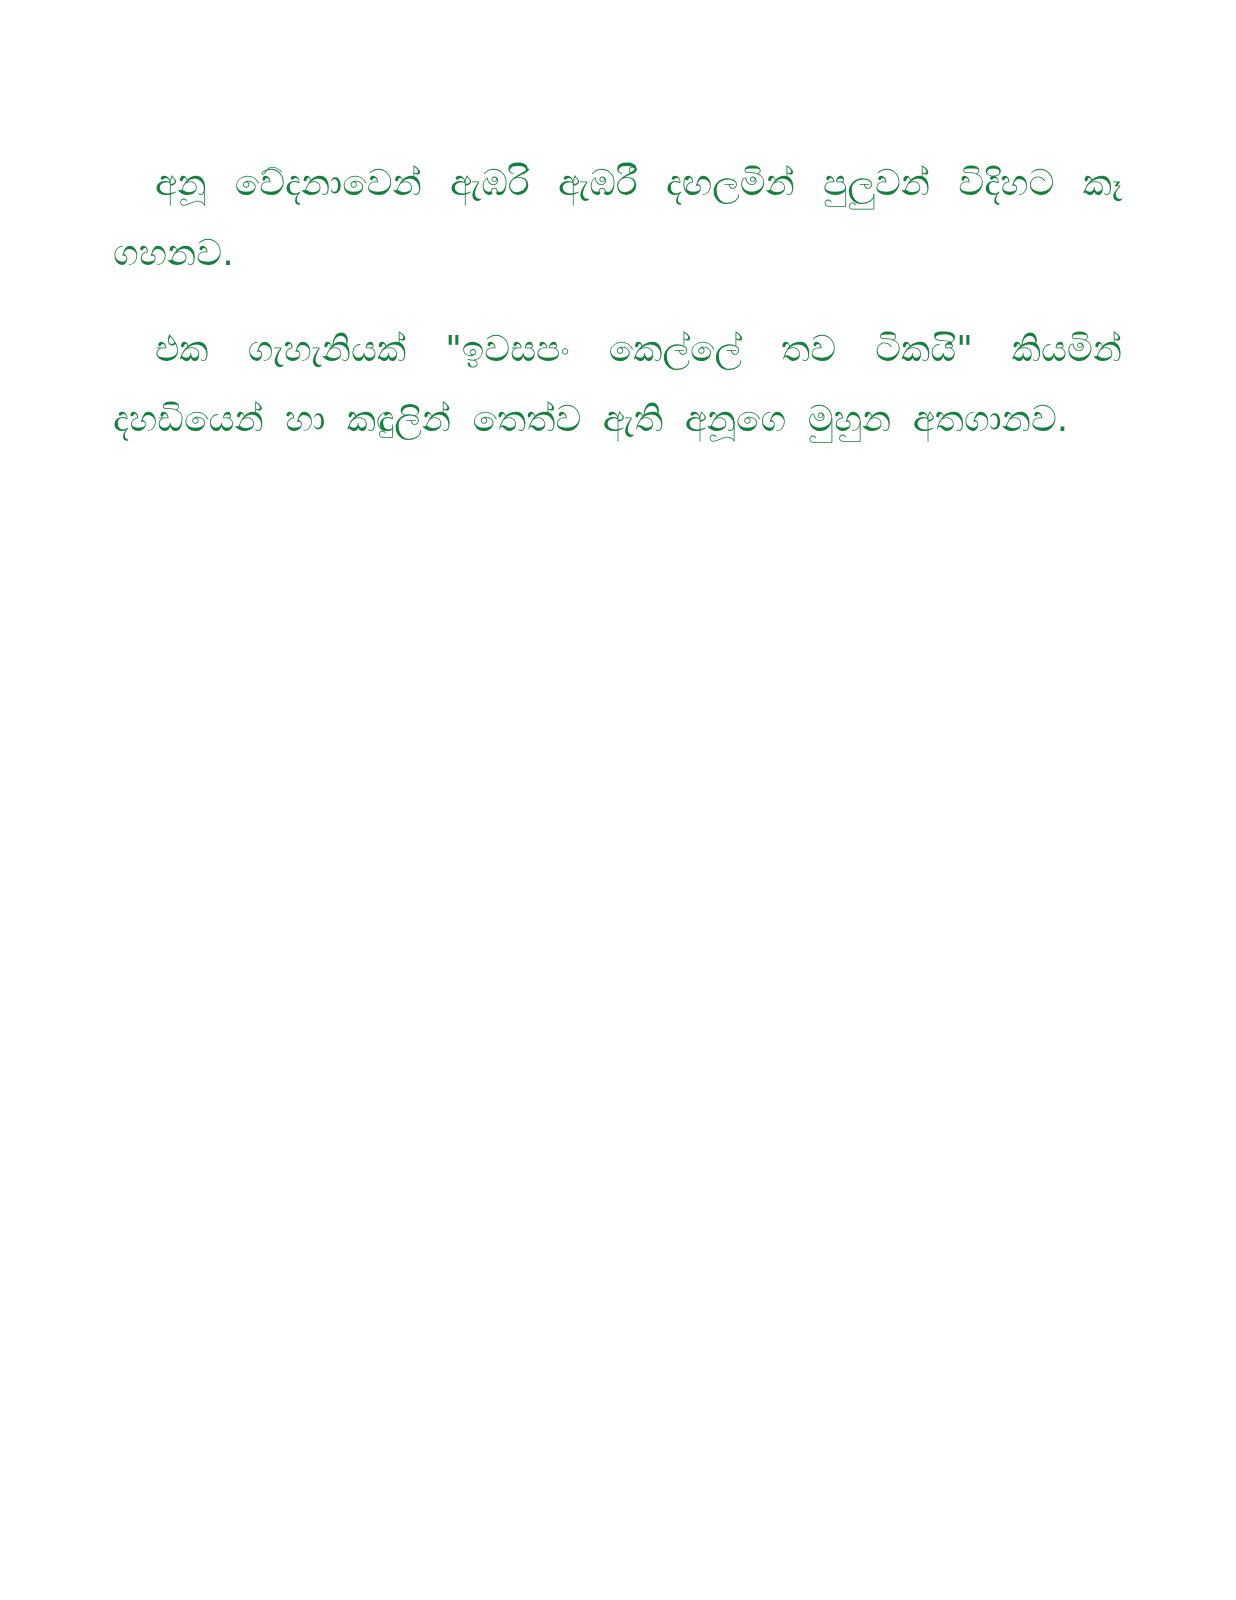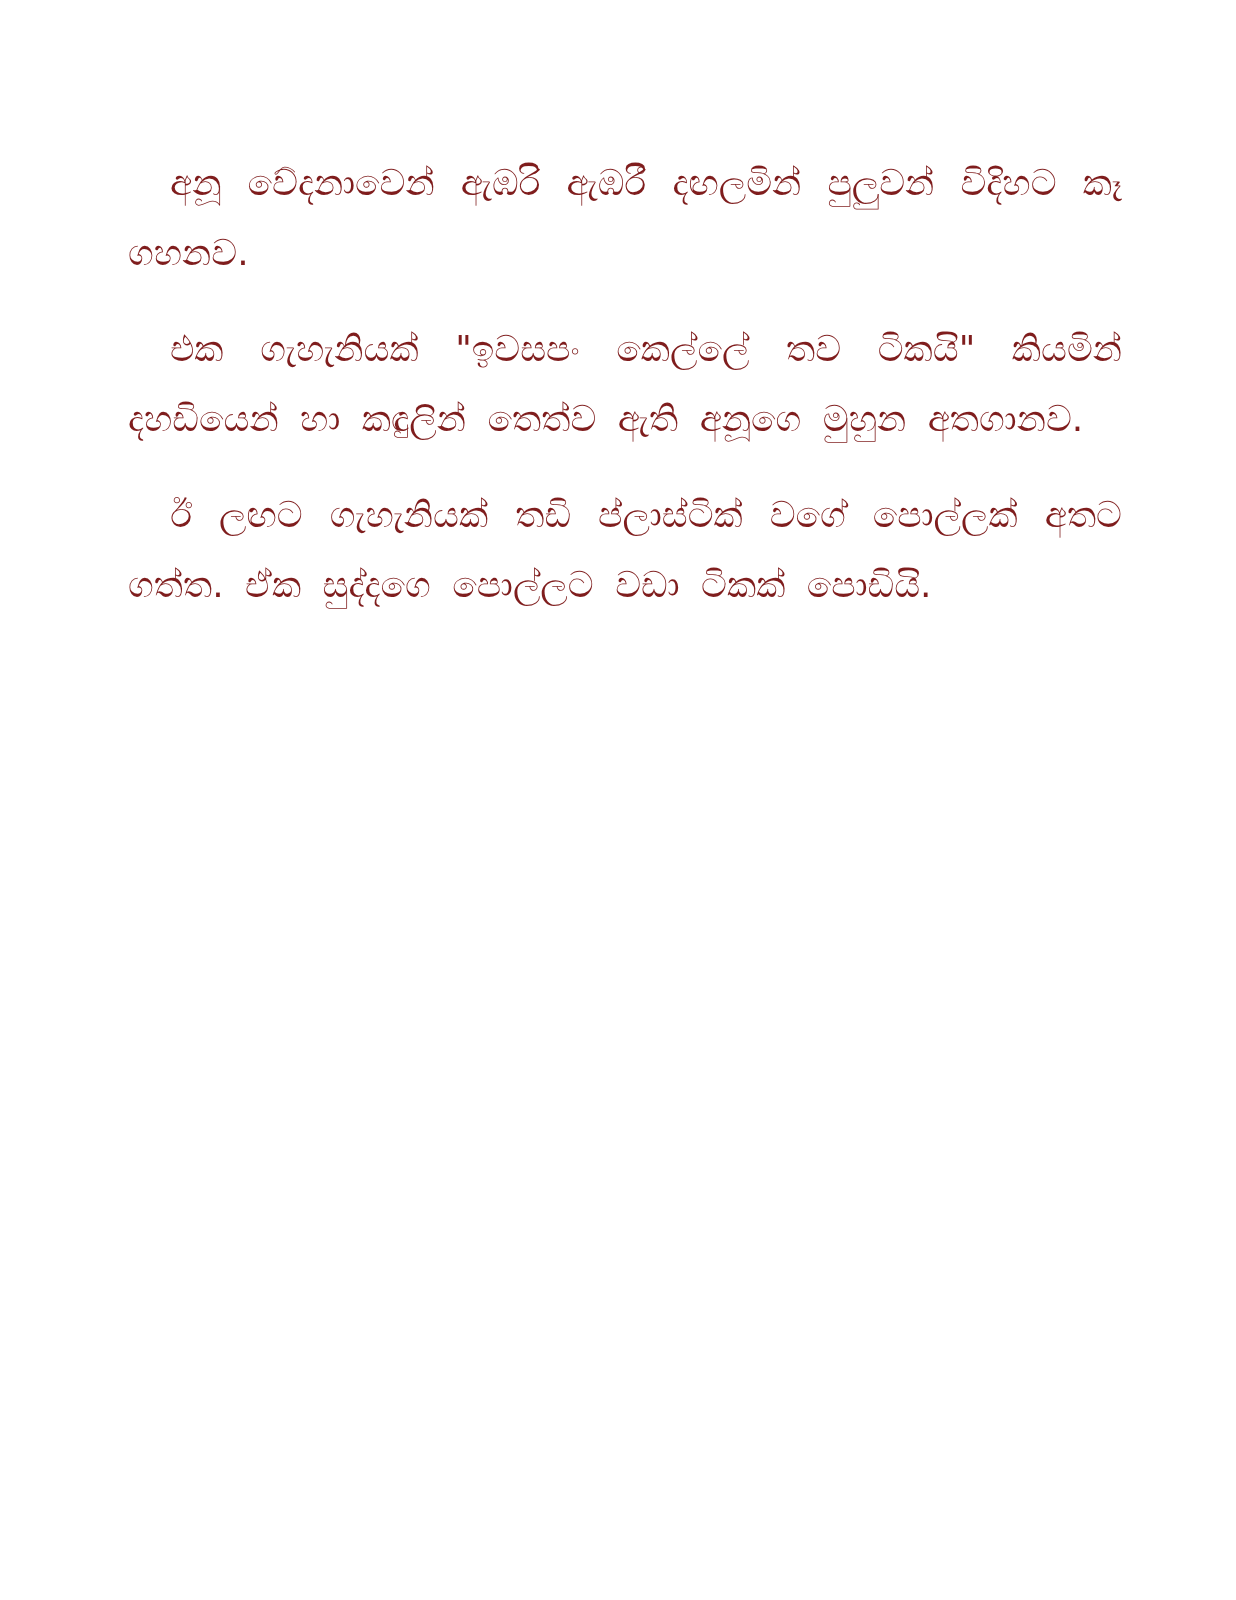--- a/index.html
+++ b/index.html
@@ -12,30 +12,29 @@
     width: 1236px;
     height: 1600px;
     margin: 0 auto;
     background: #ffffff;
     overflow: hidden;
     box-sizing: border-box;
     padding: 148px 114px 0 113px;
     font-family: "DejaVu Sans", "Liberation Sans", sans-serif;
   }
   .para {
-    color: #7f1d1d;
+    color: #15803d;
     font-size: 36px;
     line-height: 70px;
     text-align: justify;
     text-justify: inter-word;
     text-indent: 42px;
     word-spacing: 10px;
-    margin: 0 0 26px 15px;
+    margin: 0 0 26px 0;
   }
 </style>
 </head>
 <body>
 
 <div class="page">
   <p class="para">අනූ වේදනාවෙන් ඇඹරි ඇඹරී දඟලමින් පුලුවන් විදිහට කෑ ගහනව.</p>
   <p class="para">එක ගැහැනියක් "ඉවසපං කෙල්ලේ තව ටිකයි" කියමින් දහඩියෙන් හා කඳුලින් තෙත්ව ඇති අනූගෙ මුහුන අතගානව.</p>
-  <p class="para">ඊ ලඟට ගැහැනියක් තඩි ප්ලාස්ටික් වගේ පොල්ලක් අතට ගත්ත. ඒක සුද්දගෙ පොල්ලට වඩා ටිකක් පොඩියි.</p>
 </div>
 
 </body></html>

